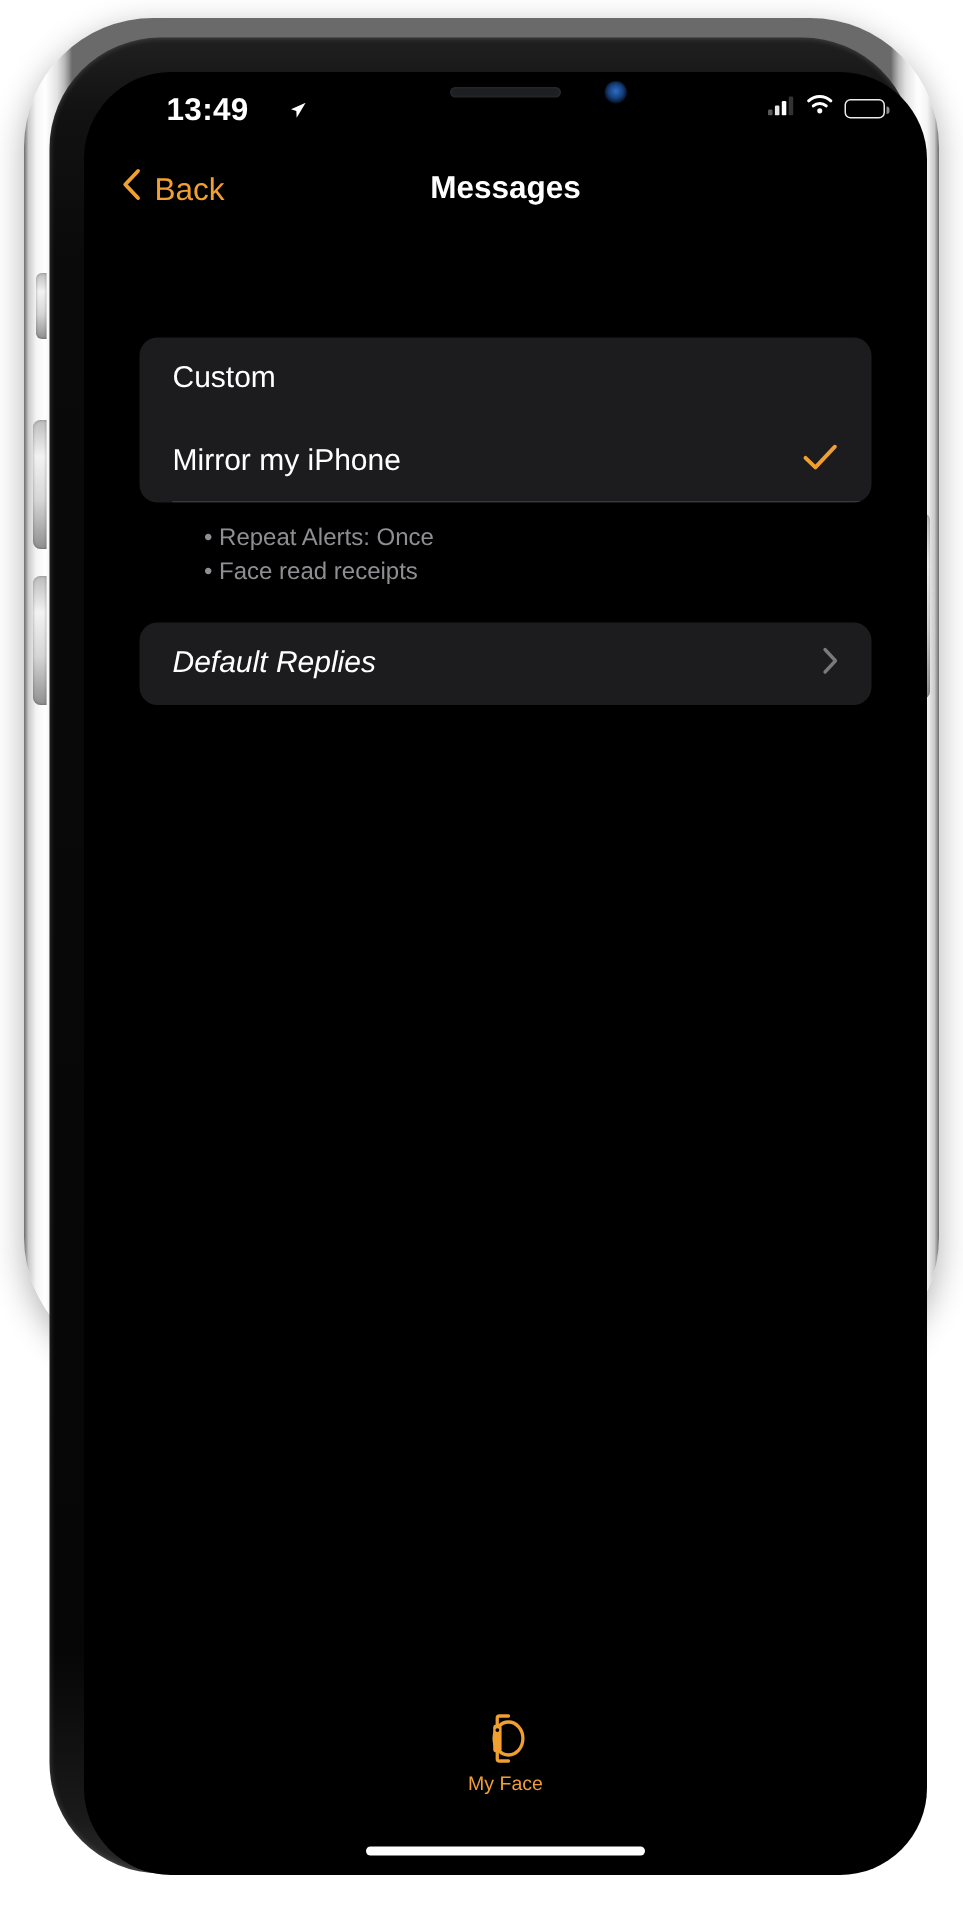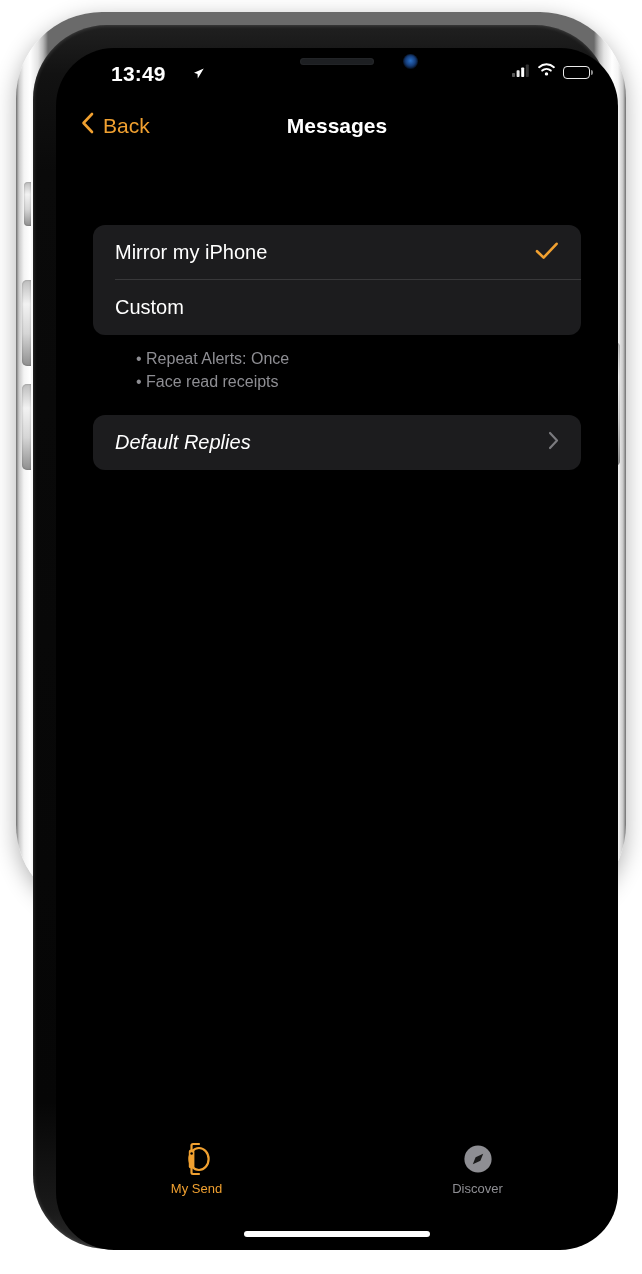--- a/index.html
+++ b/index.html
@@ -334,30 +334,30 @@
         </span>
         <span id="back-label">Back</span>
       </div>
       <div id="nav-title">Messages</div>
     </div>
 
     <div id="content">
 
       <div class="card" id="options-card">
         <div class="row">
+          <span class="row-label">Custom</span>
+        </div>
+        <div class="row">
           <span class="row-label">Mirror my iPhone</span>
           <span class="check-icon">
             <svg width="24" height="20" viewBox="0 0 24 20">
               <path d="M2 10.2 L8.6 16.6 L21.6 2.8" stroke="#F0A030" stroke-width="2.6" fill="none" stroke-linecap="round" stroke-linejoin="round"></path>
             </svg>
           </span>
           <span class="row-sep"></span>
-        </div>
-        <div class="row">
-          <span class="row-label">Custom</span>
         </div>
       </div>
 
       <div id="footer-note">
         <div>• Repeat Alerts: Once</div>
         <div>• Face read receipts</div>
       </div>
 
       <div class="card" id="default-replies-card">
         <div class="row">
@@ -375,32 +375,23 @@
         <div class="tab-item tab-active">
           <span class="tab-icon">
             <svg width="32" height="34" viewBox="0 0 32 34">
               <path d="M10.5 7.5 L10.5 3.4 Q10.5 2 12 2 L18 2" stroke="#F0A030" stroke-width="2.2" fill="none" stroke-linecap="round"></path>
               <path d="M10.5 26.5 L10.5 30.6 Q10.5 32 12 32 L18 32" stroke="#F0A030" stroke-width="2.2" fill="none" stroke-linecap="round"></path>
               <ellipse cx="18" cy="17" rx="9.6" ry="11" stroke="#F0A030" stroke-width="2.2" fill="none"></ellipse>
               <rect x="7.8" y="7.6" width="5.6" height="18.8" rx="2.2" fill="#F0A030"></rect>
               <circle cx="10.6" cy="11.4" r="1.25" fill="#000000"></circle>
             </svg>
           </span>
-          <span class="tab-label">My Send</span>
+          <span class="tab-label">My Face</span>
         </div>
 
 
-        <div class="tab-item tab-inactive">
-          <span class="tab-icon">
-            <svg width="32" height="32" viewBox="0 0 32 32">
-              <circle cx="16" cy="16" r="13.6" fill="#8E8E93"></circle>
-              <path d="M21.2 10.8 L13.6 14.2 L10.8 21.2 L18.4 17.8 Z" fill="#1a1a1a"></path>
-            </svg>
-          </span>
-          <span class="tab-label">Discover</span>
-        </div>
 
       </div>
 
       <div id="home-indicator"></div>
     </div>
   </div>
 </div>
 
 </body></html>

